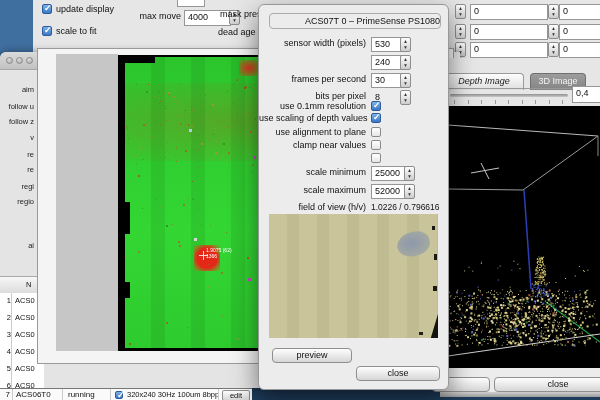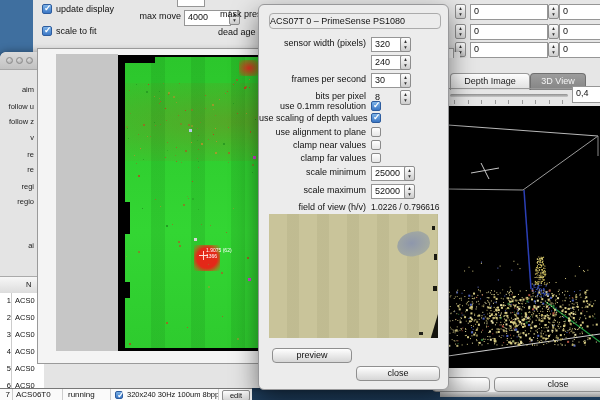--- a/index.html
+++ b/index.html
@@ -435,24 +435,24 @@
           <div class="speck" style="left: 169.159px; top: 26.7312px; width: 1px; height: 1px; background: rgb(181, 83, 31); opacity: 0.651769;"></div>
           <div class="speck" style="left: 128px; top: 99px; width: 3px; height: 3px; background: rgb(204, 68, 204);"></div>
           <div class="speck" style="left: 123px; top: 221px; width: 3px; height: 3px; background: rgb(204, 68, 204);"></div>
           <div class="speck" style="left: 64px; top: 72px; width: 3px; height: 3px; background: rgb(184, 200, 232);"></div>
           <div class="speck" style="left: 69px; top: 181px; width: 3px; height: 3px; background: rgb(216, 216, 216);"></div>
         </div>
     </div>
   </div>
 
   <div id="rightwin" class="abs">
-    <div class="tab" style="left:10px;top:15px;width:78px;">
+    <div class="tab" style="left:4px;top:15px;width:78px;font-style:italic;">
       <span>Depth Image</span></div>
     <div class="tab on" style="left:90px;top:15px;width:54px;">
-      <span>3D View</span></div>
+      <span>3D Image</span></div>
     <div class="abs" style="left:0;top:30px;width:160px;height:1px;background:#9a9a9a;"></div>
     <div class="abs" style="left:10px;top:36px;width:118px;height:3px;border-radius:2px;
                 background:linear-gradient(#8f8f8f,#c9c9c9);"></div>
     <div id="ticks" class="abs" style="left:10px;top:42px;width:118px;height:6px;">
         <div class="tick" style="left: 4px; top: 0px;"></div>
         <div class="tick" style="left: 17.5px; top: 0px;"></div>
         <div class="tick" style="left: 31px; top: 0px;"></div>
         <div class="tick" style="left: 44.5px; top: 0px;"></div>
         <div class="tick" style="left: 58px; top: 0px;"></div>
         <div class="tick" style="left: 71.5px; top: 0px;"></div>
@@ -1687,24 +1687,24 @@
     <span class="abs" style="left:110px;top:0;width:1px;height:12px;background:#ccc;"></span>
     <span class="cb on" style="left:115px;top:2px;width:8px;height:8px;"></span>
     <span class="abs nowrap" style="left:127px;top:1px;font-size:7.5px;">320x240 30Hz 100um 8bpp</span>
     <span class="abs" style="left:218px;top:0;width:1px;height:12px;background:#ccc;"></span>
     <span class="btn" style="left:222px;top:1px;width:26px;height:9px;font-size:7.5px;line-height:9px;border-radius:2px;">
       <span>edit</span></span>
   </div>
 
   <div id="dialog" class="abs">
     <div class="abs" style="left:10px;top:8px;width:170px;height:14px;border:1px solid #ababab;border-radius:4px;
-                font-size:9px;line-height:14px;text-align:left;color:#111;">ACS07T 0 – PrimeSense PS1080</div>
+                font-size:9px;line-height:14px;text-align:right;color:#111;">ACS07T 0 – PrimeSense PS1080</div>
 
     <div class="dlbl" style="top:32px;">sensor width (pixels)</div>
-    <div class="fld" style="left:112px;top:32px;width:26px;height:12px;">320</div>
+    <div class="fld" style="left:112px;top:32px;width:26px;height:12px;">530</div>
     <div class="stp" style="left:141px;top:32px;">
         <i>▲</i>
         <i>▼</i>
       </div>
 
     <div class="fld" style="left:112px;top:50px;width:26px;height:12px;">240</div>
     <div class="stp" style="left:141px;top:50px;">
         <i>▲</i>
         <i>▼</i>
       </div>
@@ -1724,21 +1724,20 @@
       </div>
 
     <div class="dlbl" style="top:95px;">use 0.1mm resolution</div>
     <div class="cb on" style="left:112px;top:96px;"></div>
     <div class="dlbl" style="top:107px;">use scaling of depth values</div>
     <div class="cb on" style="left:112px;top:108px;"></div>
     <div class="dlbl" style="top:121px;">use alignment to plane</div>
     <div class="cb" style="left:112px;top:122px;"></div>
     <div class="dlbl" style="top:134px;">clamp near values</div>
     <div class="cb" style="left:112px;top:135px;"></div>
-    <div class="dlbl" style="top:147px;">clamp far values</div>
     <div class="cb" style="left:112px;top:148px;"></div>
 
     <div class="dlbl" style="top:161px;">scale minimum</div>
     <div class="fld" style="left:112px;top:161px;width:30px;height:12px;">25000</div>
     <div class="stp" style="left:145px;top:161px;">
         <i>▲</i>
         <i>▼</i>
       </div>
     <div class="dlbl" style="top:179px;">scale maximum</div>
     <div class="fld" style="left:112px;top:179px;width:30px;height:12px;">52000</div>

